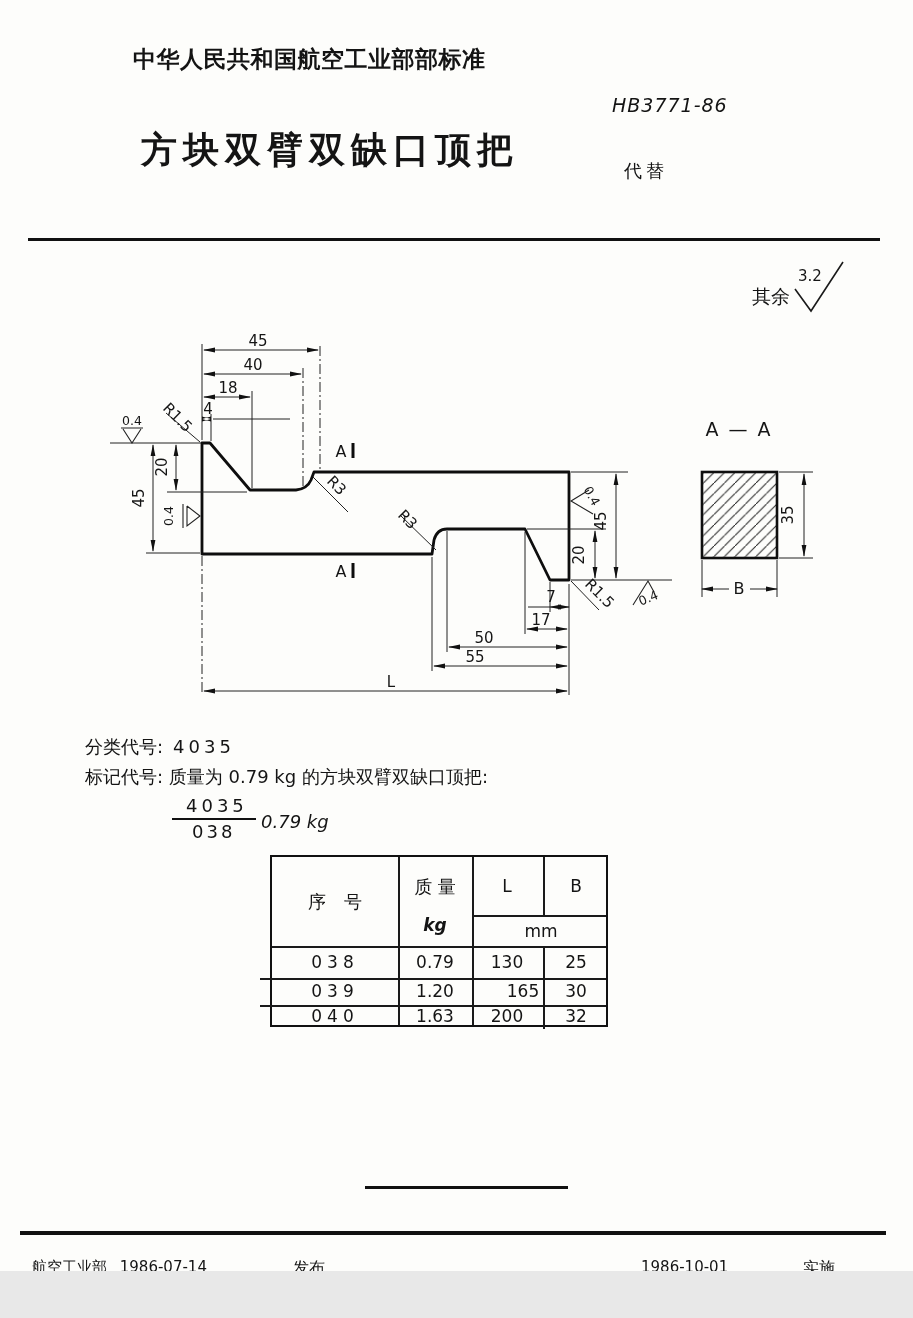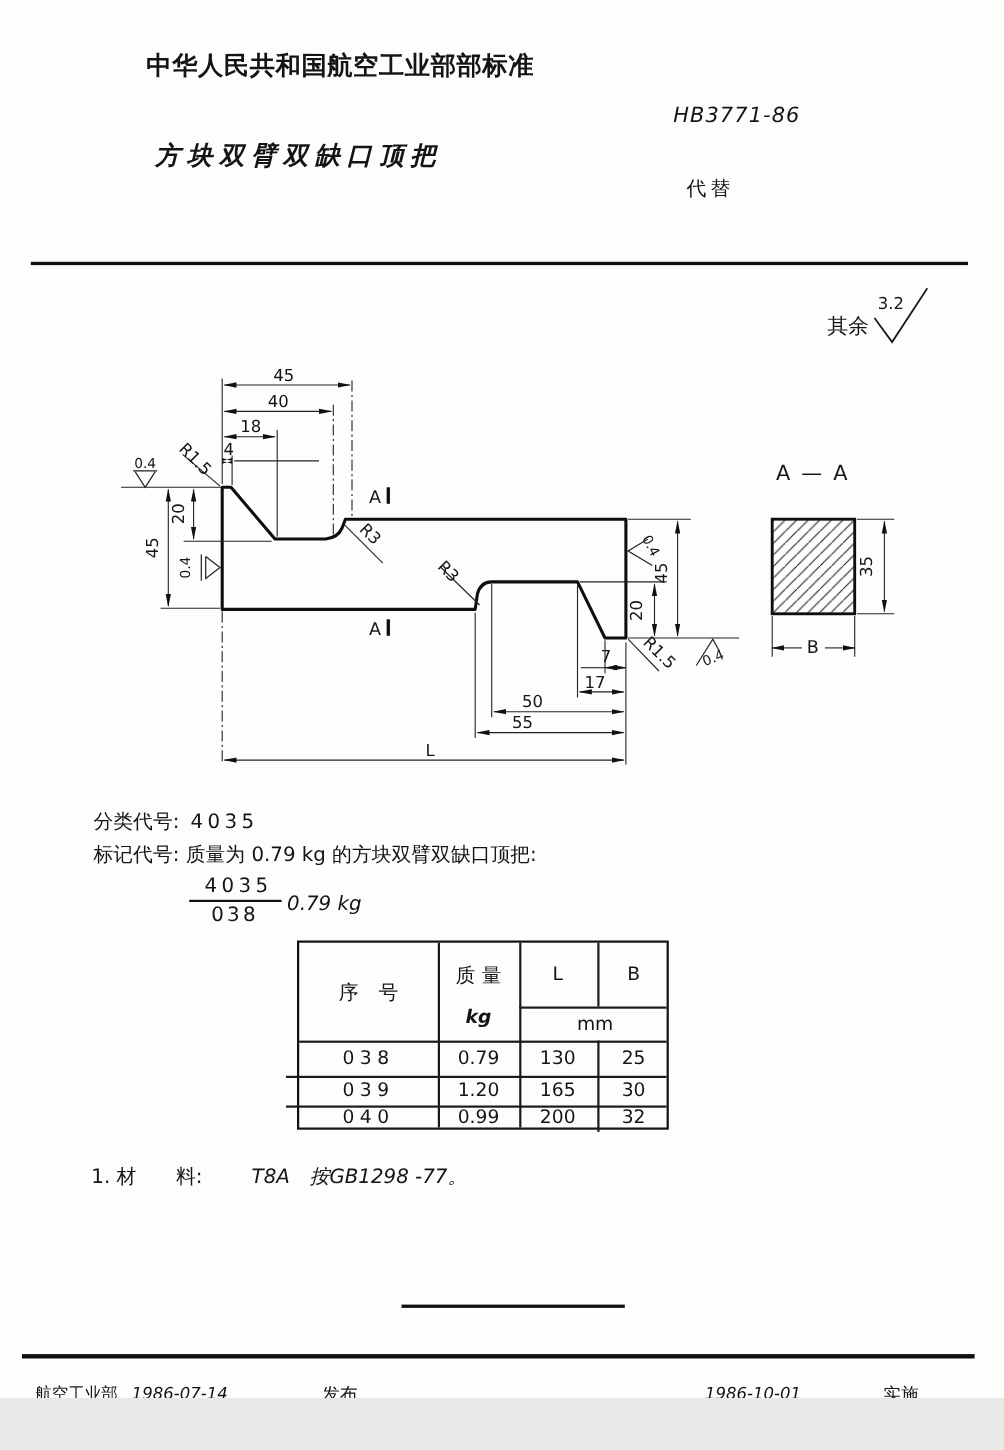--- a/index.html
+++ b/index.html
@@ -5,40 +5,40 @@
   html,body{margin:0;padding:0;background:#e8e8e8;}
   #page{
     position:relative;width:913px;height:1271px;background:#fdfdfb;
     font-family:"DejaVu Sans",sans-serif;color:#141414;overflow:hidden;
     margin:0 auto;
   }
   .abs{position:absolute;}
   .rule{position:absolute;background:#111;}
   #org{left:133px;top:44px;font-size:23px;font-weight:bold;letter-spacing:0.5px;}
   #code{left:612px;top:94px;font-size:19px;font-style:italic;letter-spacing:1px;}
-  #title{left:141px;top:126px;font-size:23px;font-weight:600;letter-spacing:6px;font-style:italic;}
+  #title{left:141px;top:126px;font-size:36px;font-weight:600;letter-spacing:6px;}
   #replaces{left:612px;top:159px;font-size:18px;letter-spacing:4px;margin-left:12px;}
   #class-line{left:85px;top:735px;font-size:18px;}
   #class-line .val{letter-spacing:4px;margin-left:10px;}
   #desig-line{left:85px;top:765px;font-size:18px;}
   #frac-num{left:186px;top:795px;font-size:18px;letter-spacing:4px;}
   #frac-bar{left:172px;top:818px;width:84px;height:2px;}
   #frac-den{left:192px;top:821px;font-size:18px;letter-spacing:3px;}
   #frac-wt{left:261px;top:811px;font-size:18px;font-style:italic;}
   
   #spec-table{left:270px;top:855px;width:338px;height:172px;border:2.5px solid #111;box-sizing:border-box;}
   #spec-table .ln{position:absolute;background:#1a1a1a;}
   #spec-table .cell{position:absolute;transform:translate(-50%,-50%);font-size:17px;white-space:nowrap;}
   
   .note-line{position:absolute;left:83px;font-size:18px;white-space:nowrap;}
   .note-line .nl{display:inline-block;width:140px;}
   .note-line .nv{font-style:italic;}
   
   .ft{position:absolute;top:1258px;font-size:15px;white-space:nowrap;}
-  .ital{font-style:italic;}
+  .ital{}
   svg text{font-family:"DejaVu Sans",sans-serif;fill:#151515;}
 </style>
 </head>
 <body>
 
 <div id="page">
 
   <div class="abs" id="org">中华人民共和国航空工业部部标准</div>
   <div class="abs" id="code">HB3771-86</div>
   <div class="abs" id="title">方块双臂双缺口顶把</div>
@@ -189,35 +189,31 @@
 
     <div>
       <div class="cell" style="left:63px;top:105px;letter-spacing:5px;">038</div>
       <div class="cell" style="left:163px;top:105px;">0.79</div>
       <div class="cell" style="left:235px;top:105px;">130</div>
       <div class="cell" style="left:304px;top:105px;">25</div>
     </div>
     <div>
       <div class="cell" style="left:63px;top:134px;letter-spacing:5px;">039</div>
       <div class="cell" style="left:163px;top:134px;">1.20</div>
-      <div class="cell" style="left:235px;top:134px;">165</div>
+      <div class="cell" style="left:251px;top:134px;">165</div>
       <div class="cell" style="left:304px;top:134px;">30</div>
     </div>
     <div>
       <div class="cell" style="left:63px;top:159px;letter-spacing:5px;">040</div>
-      <div class="cell" style="left:163px;top:159px;">0.99</div>
+      <div class="cell" style="left:163px;top:159px;">1.63</div>
       <div class="cell" style="left:235px;top:159px;">200</div>
       <div class="cell" style="left:304px;top:159px;">32</div>
     </div>
   </div>
 
-  <div class="note-line" style="top:1057px;">
-    <span class="nl">1. 材　　料:</span>
-    <span class="nv">T8A　按GB1298 -77。</span>
-  </div>
 
   <div class="rule" style="left:365px;top:1186px;width:203px;height:2.5px;"></div>
   <div class="rule" style="left:20px;top:1231px;width:866px;height:3.5px;"></div>
 
   <div class="ft" style="left:32px;">
     <span>航空工业部</span>
     <span class="ital" style="margin-left:8px;">1986-07-14</span>
   </div>
   <div class="ft" style="left:293px;font-size:16px;">发布</div>
   <div class="ft ital" style="left:641px;">1986-10-01</div>

